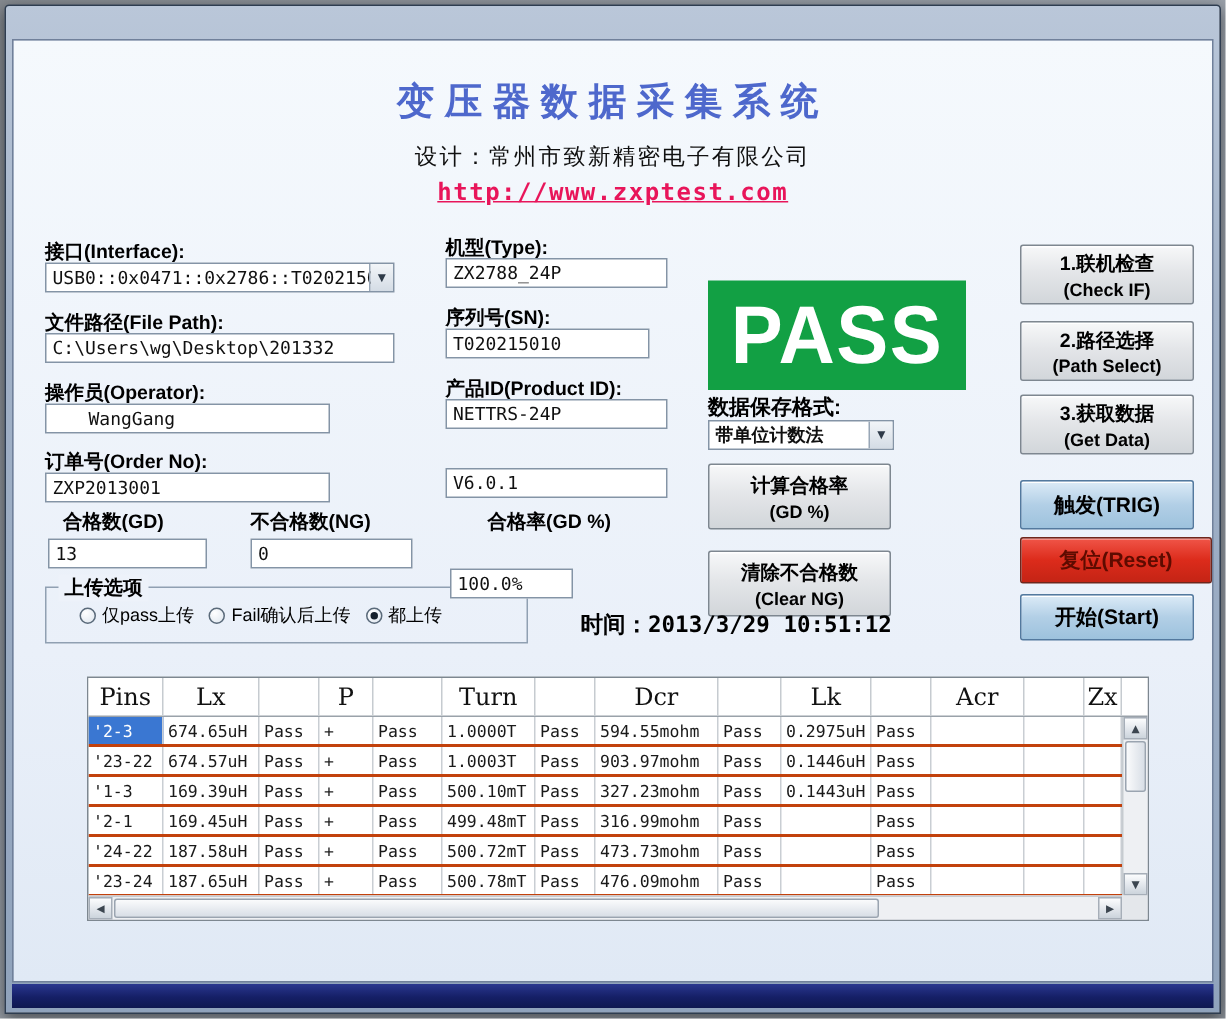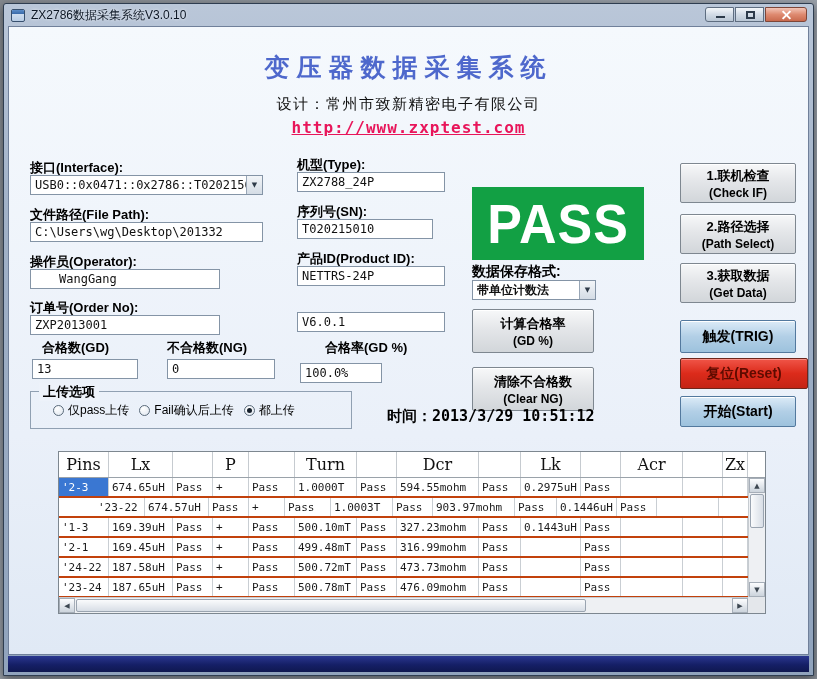--- a/index.html
+++ b/index.html
@@ -77,21 +77,21 @@
 
   .pos-lbl-type { left:288px; top:129px; }
   .pos-fld-type { left:288px; top:145px; width:148px; }
   .pos-lbl-sn   { left:288px; top:176px; }
   .pos-fld-sn   { left:288px; top:192px; width:136px; }
   .pos-lbl-pid  { left:288px; top:223px; }
   .pos-fld-pid  { left:288px; top:239px; width:148px; }
   .pos-lbl-pv   { left:288px; top:269px; }
   .pos-fld-pv   { left:288px; top:285px; width:148px; }
   .pos-lbl-gdpct{ left:316px; top:312px; }
-  .pos-fld-gdpct{ left:291px; top:336px; width:82px; }
+  .pos-fld-gdpct{ left:291px; top:352px; width:82px; }
 
   
   .groupbox { position:absolute; left:21px; top:364px; width:322px; height:38px;
     border:1px solid #90a0b2; }
   .groupbox-legend { position:absolute; top:-9px; left:8px; background:#edf2fa;
     padding:0 4px; font-size:13px; font-weight:bold; }
   .upload-options { display:flex; align-items:center; height:100%; padding-left:22px; gap:10px; }
   .radio-item { display:flex; align-items:center; gap:4px; font-size:12px; cursor:default; white-space:nowrap; }
   .radio { width:11px; height:11px; border-radius:50%; border:1px solid #5a6a7a;
     background:radial-gradient(circle at 35% 30%,#fff,#dde5ee); position:relative; flex:none; }
@@ -161,35 +161,20 @@
   .hthumb { position:absolute; top:1px; bottom:1px; left:17px; width:74%; cursor:pointer;
     background:linear-gradient(#fafbfc,#d8dee6); border:1px solid #9aa4b0; border-radius:2px; }
   .corner { position:absolute; right:0; bottom:0; width:17px; height:16px; background:#e4e7eb; }
 </style>
 </head>
 <body>
 
 <div>
   <div class="window">
 
-    <div class="titlebar">
-      <span class="app-icon"></span>
-      <span class="title-text">ZX2786数据采集系统V3.0.10</span>
-      <span class="win-buttons">
-        <span class="win-btn first">
-            <span class="glyph-min"></span>
-          </span>
-        <span class="win-btn">
-            <span class="glyph-max"></span>
-          </span>
-        <span class="win-btn close">
-            <span class="glyph-close"></span>
-          </span>
-      </span>
-    </div>
 
     <div class="client">
 
       <div class="hdr-title">变压器数据采集系统</div>
       <div class="hdr-designer">设计：常州市致新精密电子有限公司</div>
       <div class="hdr-link">
         <span>http://www.zxptest.com</span>
       </div>
 
       <div class="lbl pos-lbl-interface">接口(Interface):</div>
@@ -311,21 +296,21 @@
               <div class="td" style="width: 40px;">Pass</div>
               <div class="td" style="width: 82px;">594.55mohm</div>
               <div class="td" style="width: 42px;">Pass</div>
               <div class="td" style="width: 60px;">0.2975uH</div>
               <div class="td" style="width: 40px;">Pass</div>
               <div class="td" style="width: 62px;"></div>
               <div class="td" style="width: 40px;"></div>
               <div class="td" style="width: 25px;"></div>
             </div>
             <div class="tr">
-              <div class="td" style="width: 50px; margin-left: 36px;">'23-22</div>
+              <div class="td" style="width: 50px;">'23-22</div>
               <div class="td" style="width: 64px;">674.57uH</div>
               <div class="td" style="width: 40px;">Pass</div>
               <div class="td" style="width: 36px;">+</div>
               <div class="td" style="width: 46px;">Pass</div>
               <div class="td" style="width: 62px;">1.0003T</div>
               <div class="td" style="width: 40px;">Pass</div>
               <div class="td" style="width: 82px;">903.97mohm</div>
               <div class="td" style="width: 42px;">Pass</div>
               <div class="td" style="width: 60px;">0.1446uH</div>
               <div class="td" style="width: 40px;">Pass</div>

